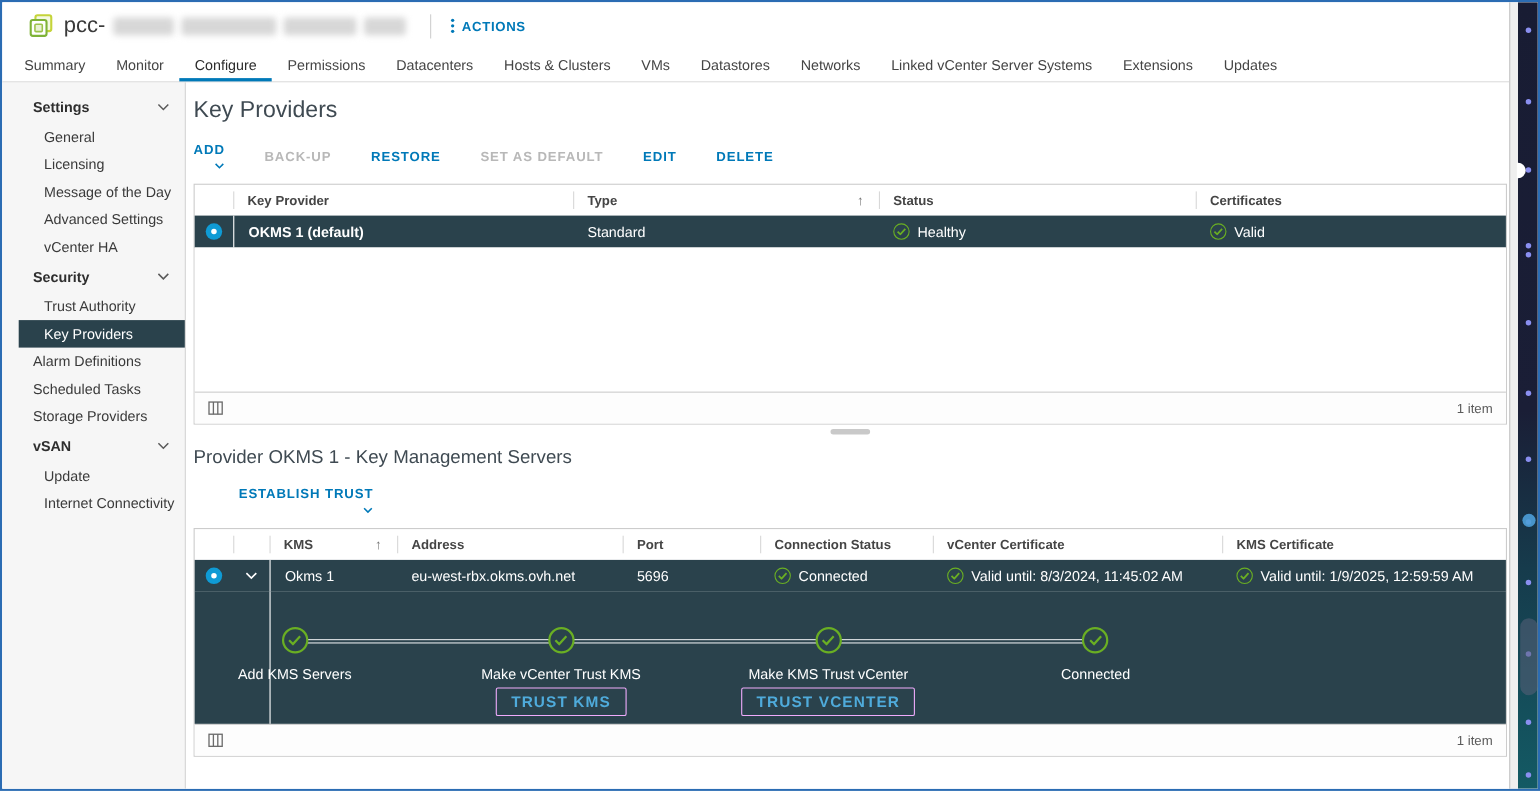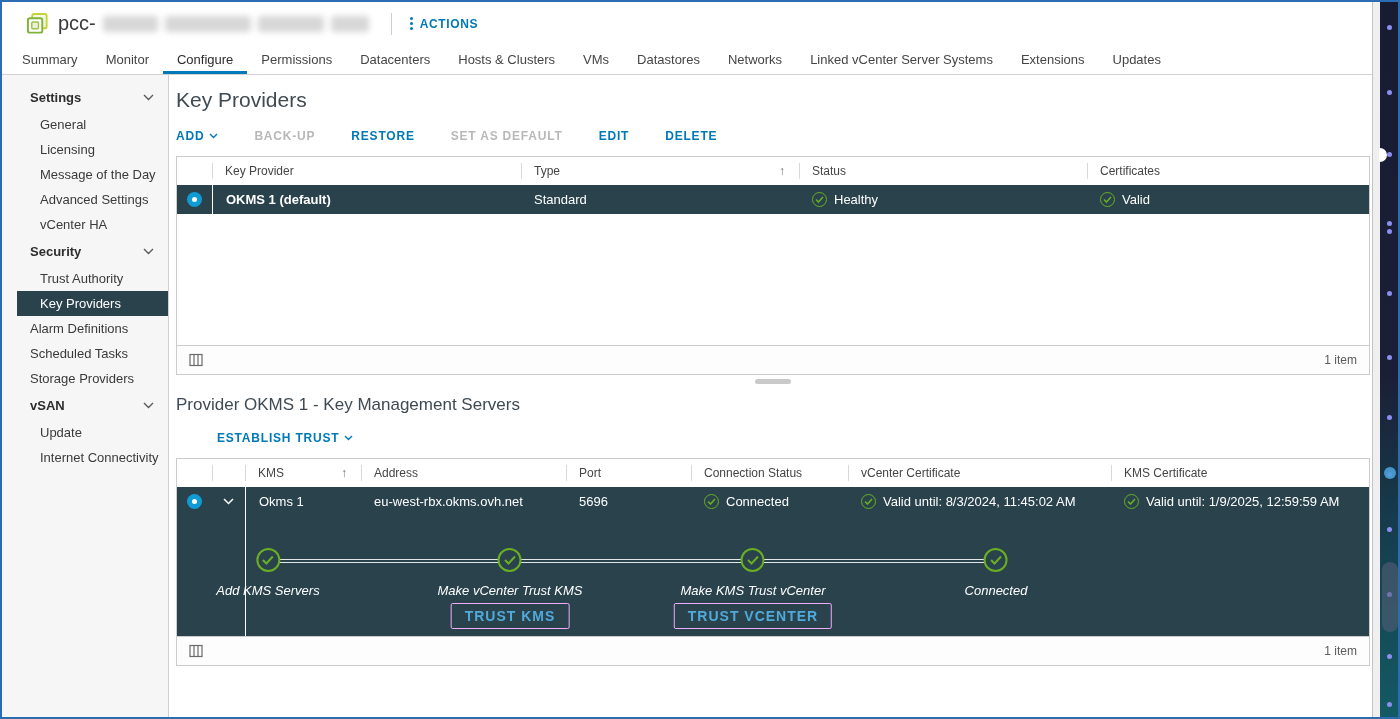--- a/index.html
+++ b/index.html
@@ -56,27 +56,27 @@
   .nav-sec .chev { color:#5a5a5a; }
   .nav-item { margin-left:15px; padding:5px 4px 5px 13px; cursor:pointer; white-space:nowrap; }
   .nav-item.child { padding-left:23px; }
   .nav-item.selected { background:#2a424c; color:#fff; }
 
   
   .main { flex:1; padding-left:7px; background:#fff; min-width:0; }
   .page-title { font-size:21px; font-weight:400; color:#3f4a52; margin-top:13px; }
   .toolbar { display:flex; gap:36px; margin-top:17px; font-size:12px; font-weight:bold;
              letter-spacing:.8px; color:#0079b8; align-items:center; }
-  .tb-btn { cursor:pointer; display:flex; align-items:center; gap:5px; background:none;
-            border:none; color:inherit; font:inherit; letter-spacing:inherit; }
+  .tb-btn { cursor:pointer; display:flex; align-items:flex-end; gap:5px; background:none;
+            border:none; color:inherit; font:inherit; letter-spacing:inherit;flex-direction:column; }
   .tb-btn.disabled { color:#b8b8b8; cursor:default; }
 
   
   .grid { border:1px solid #cccccc; margin-top:13px; margin-right:2px; background:#fff; }
-  .thead { display:flex; height:28px; font-size:12px; font-weight:normal; color:#454545; }
+  .thead { display:flex; height:28px; font-size:12px; font-weight:bold; color:#454545; }
   .th { display:flex; align-items:center; padding-left:13px; position:relative; height:100%; }
   .th.vline::before { content:''; position:absolute; left:0; top:6px; bottom:6px; width:1px;
                       background:#d8d8d8; }
   .sort-arrow { margin-left:auto; margin-right:14px; color:#717171; }
   .trow { display:flex; height:29px; align-items:flex-start; background:#2a424c; color:#fff;
           font-size:13px; }
   .td { display:flex; align-items:center; padding-left:13px; height:100%; }
   .td.wsep { border-left:1px solid #ffffff; }
   .bold { font-weight:bold; }
   
@@ -120,21 +120,21 @@
   
   .expanded { height:120px; background:#2a424c; position:relative; color:#fff; }
   .wline { position:absolute; left:68px; top:0; bottom:0; width:1px; background:#fff; }
   .step-line { position:absolute; left:91px; width:728px; top:43px; height:4px;
                border-top:1px solid #e3e7e9; border-bottom:1px solid #e3e7e9; z-index:1; }
   .step { position:absolute; top:32px; transform:translateX(-50%); text-align:center;
           z-index:2; }
   .check24 { width:24px; height:24px; border:2px solid #6aaf23; border-radius:50%;
              background:#2a424c; margin:0 auto; display:flex; align-items:center;
              justify-content:center; }
-  .step-label { margin-top:11px; font-size:13px; white-space:nowrap;font-style:italic; }
+  .step-label { margin-top:11px; font-size:13px; white-space:nowrap; }
   .trust-btn { position:absolute; top:87px; transform:translateX(-50%); background:transparent;
                border:1px solid #f0abfc; color:#4fabdb; font-size:14px; font-weight:bold;
                letter-spacing:1px; padding:4px 13px; border-radius:2px; cursor:pointer;
                font-family:"Liberation Sans", sans-serif; white-space:nowrap; }
 </style>
 </head>
 <body>
 
 <div class="frame">
   <div class="app">

